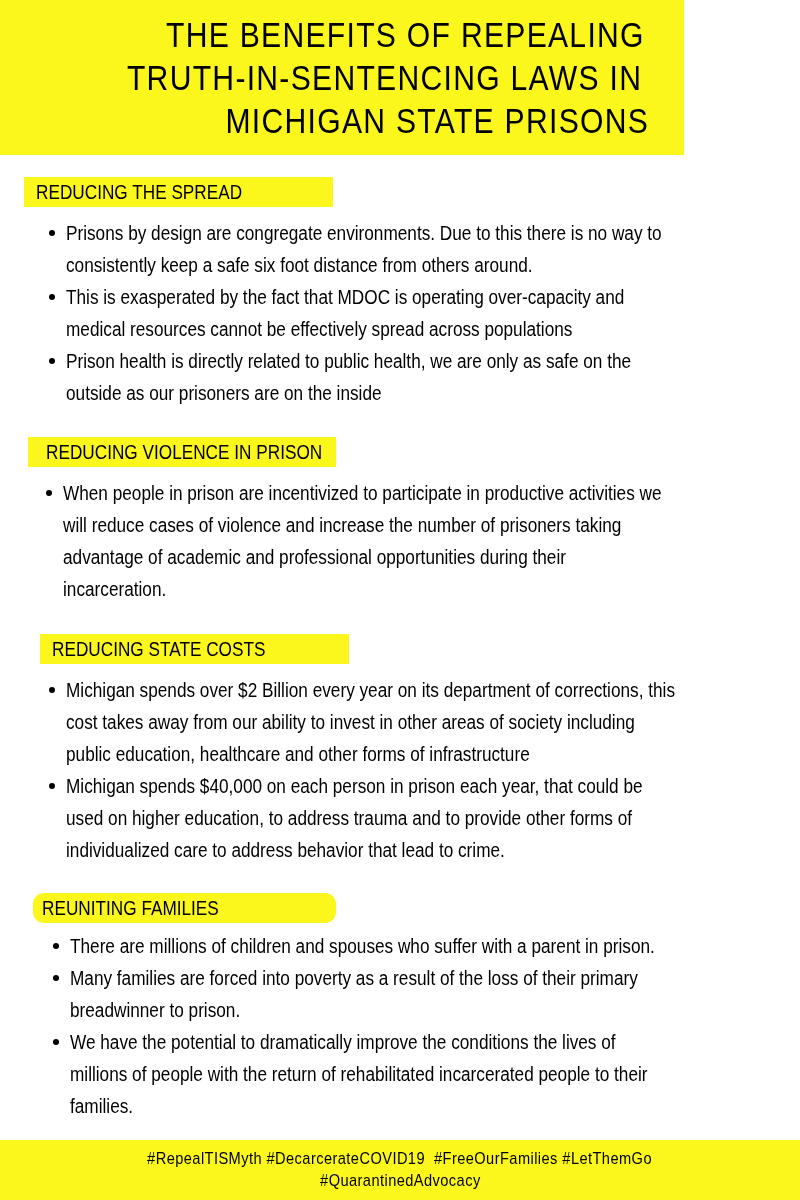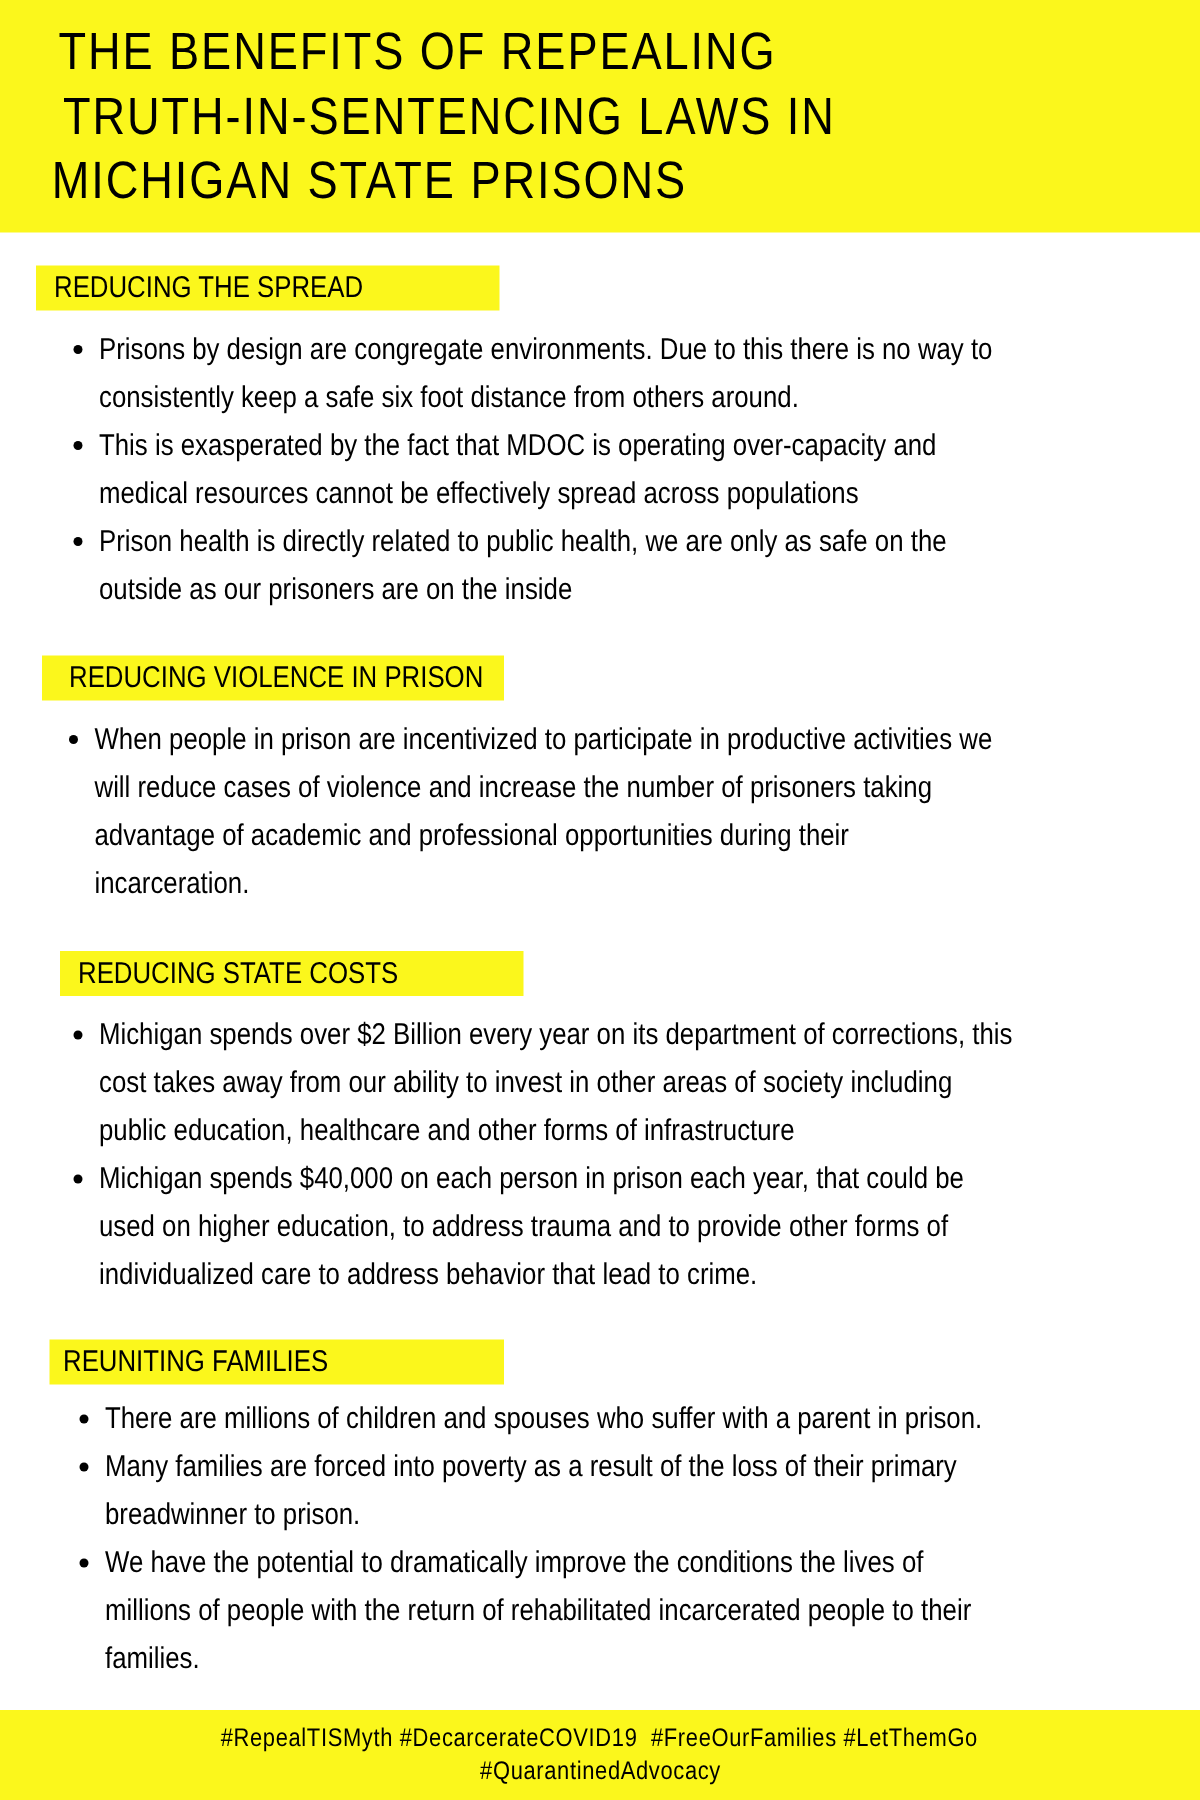--- a/index.html
+++ b/index.html
@@ -11,26 +11,26 @@
       width: 800px;
       height: 1200px;
       position: relative;
       overflow: hidden;
       font-family: "Liberation Sans", sans-serif;
       color: #000000;
     }
     .header {
       position: absolute;
       left: 0; top: 0;
-      width: 800px;
+      width: 684px;
       height: 155px;
       background: #fbf71c;
       display: flex;
       flex-direction: column;
-      align-items: flex-start;
+      align-items: flex-end;
       justify-content: center;
     }
     .header .title-line {
       font-family: "Liberation Sans", sans-serif;
       font-size: 35px;
       line-height: 43px;
       letter-spacing: 1.5px;
       transform: scaleX(0.86);
       white-space: nowrap;
       color: #000;
@@ -142,21 +142,21 @@
   <li>
     <span class="bullet"></span>
     <span class="text"><span>Michigan spends over $2 Billion every year on its department of corrections, this</span><br><span>cost takes away from our ability to invest in other areas of society including</span><br><span>public education, healthcare and other forms of infrastructure</span></span>
   </li>
   <li>
     <span class="bullet"></span>
     <span class="text"><span>Michigan spends $40,000 on each person in prison each year, that could be</span><br><span>used on higher education, to address trauma and to provide other forms of</span><br><span>individualized care to address behavior that lead to crime.</span></span>
   </li>
 </ul>
 
-<div class="section-heading" style="left:33px; top:893px; width:303px; padding-left:9px;">
+<div class="section-heading" style="left:33px; top:893px; width:303px; padding-left:9px;border-radius:11px;">
   <span>REUNITING FAMILIES</span>
 </div>
 <ul class="bullet-list" style="left:70px; top:930px;">
   <li>
     <span class="bullet"></span>
     <span class="text"><span>There are millions of children and spouses who suffer with a parent in prison.</span></span>
   </li>
   <li>
     <span class="bullet"></span>
     <span class="text"><span>Many families are forced into poverty as a result of the loss of their primary</span><br><span>breadwinner to prison.</span></span>

